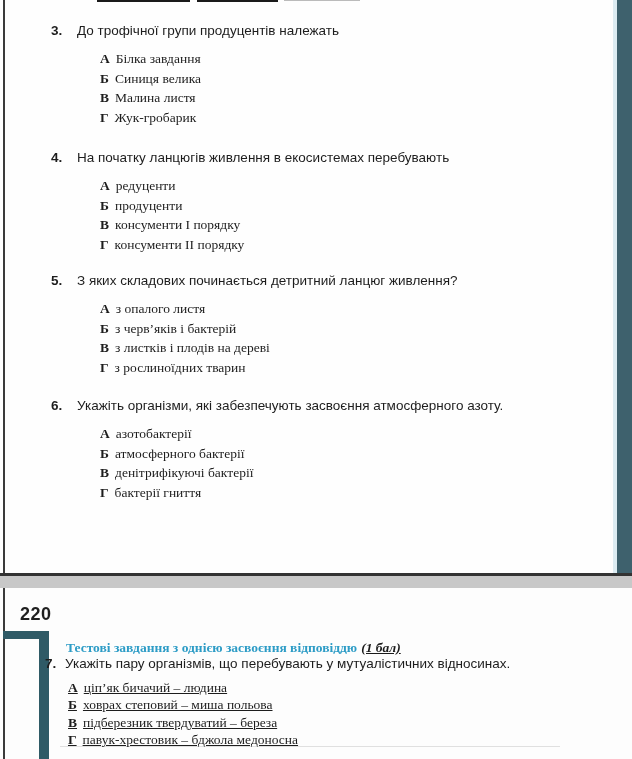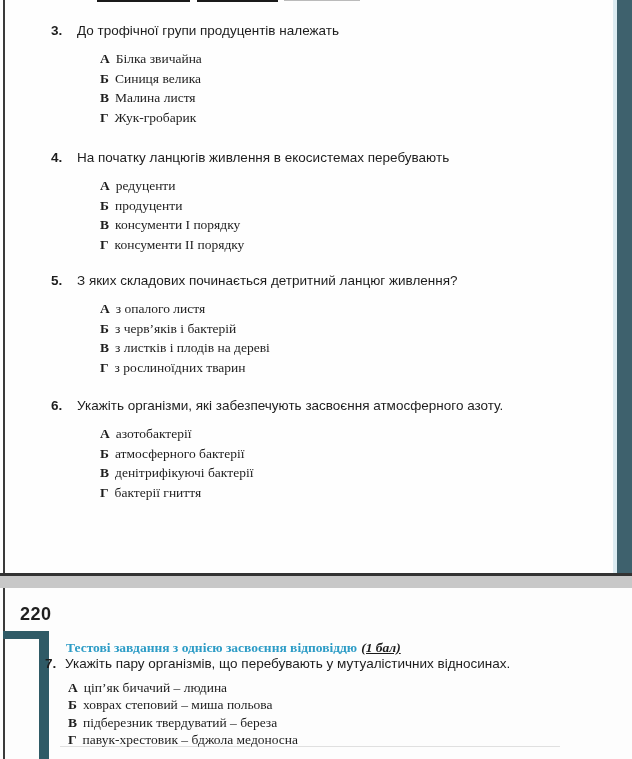--- a/index.html
+++ b/index.html
@@ -50,21 +50,21 @@
   .qnum { font-weight: bold; display: inline-block; width: 26px; }
   .opts {
     margin: 10px 0 0 49px;
     font-family: "Liberation Serif", serif;
     font-size: 13.5px; line-height: 19.5px; white-space: nowrap;
   }
   .opt .letter { font-weight: bold; margin-right: 6px; }
 
   .q7 { left: 45px; }
   .q7 .qnum { width: 20px; }
-  .q7 .opts { margin: 7px 0 0 23px; line-height: 17.3px; }
+  .q7 .opts { margin: 7px 0 0 23px; line-height: 17.3px; text-decoration: underline; }
 </style>
 </head>
 <body>
 
 <div class="stage">
 
   <div class="top-page"></div>
   <div class="bottom-page"></div>
 
   <div class="top-cut-frag-1"></div>
@@ -79,21 +79,21 @@
   <div class="left-edge-line-bottom"></div>
   <div class="corner-bracket-h"></div>
   <div class="corner-bracket-v"></div>
   <div class="faint-rule"></div>
 
   <div class="q" style="top:22px">
     <div class="stem-row">
       <span class="qnum">3.</span><span>До трофічної групи продуцентів належать</span>
     </div>
     <div class="opts">
-      <div class="opt"><span class="letter">А</span><span>Білка звичайна</span></div>
+      <div class="opt"><span class="letter">А</span><span>Білка завдання</span></div>
       <div class="opt"><span class="letter">Б</span><span>Синиця велика</span></div>
       <div class="opt"><span class="letter">В</span><span>Малина листя</span></div>
       <div class="opt"><span class="letter">Г</span><span>Жук-гробарик</span></div>
     </div>
   </div>
 
   <div class="q" style="top:149px">
     <div class="stem-row">
       <span class="qnum">4.</span><span>На початку ланцюгів живлення в екосистемах перебувають</span>
     </div>

